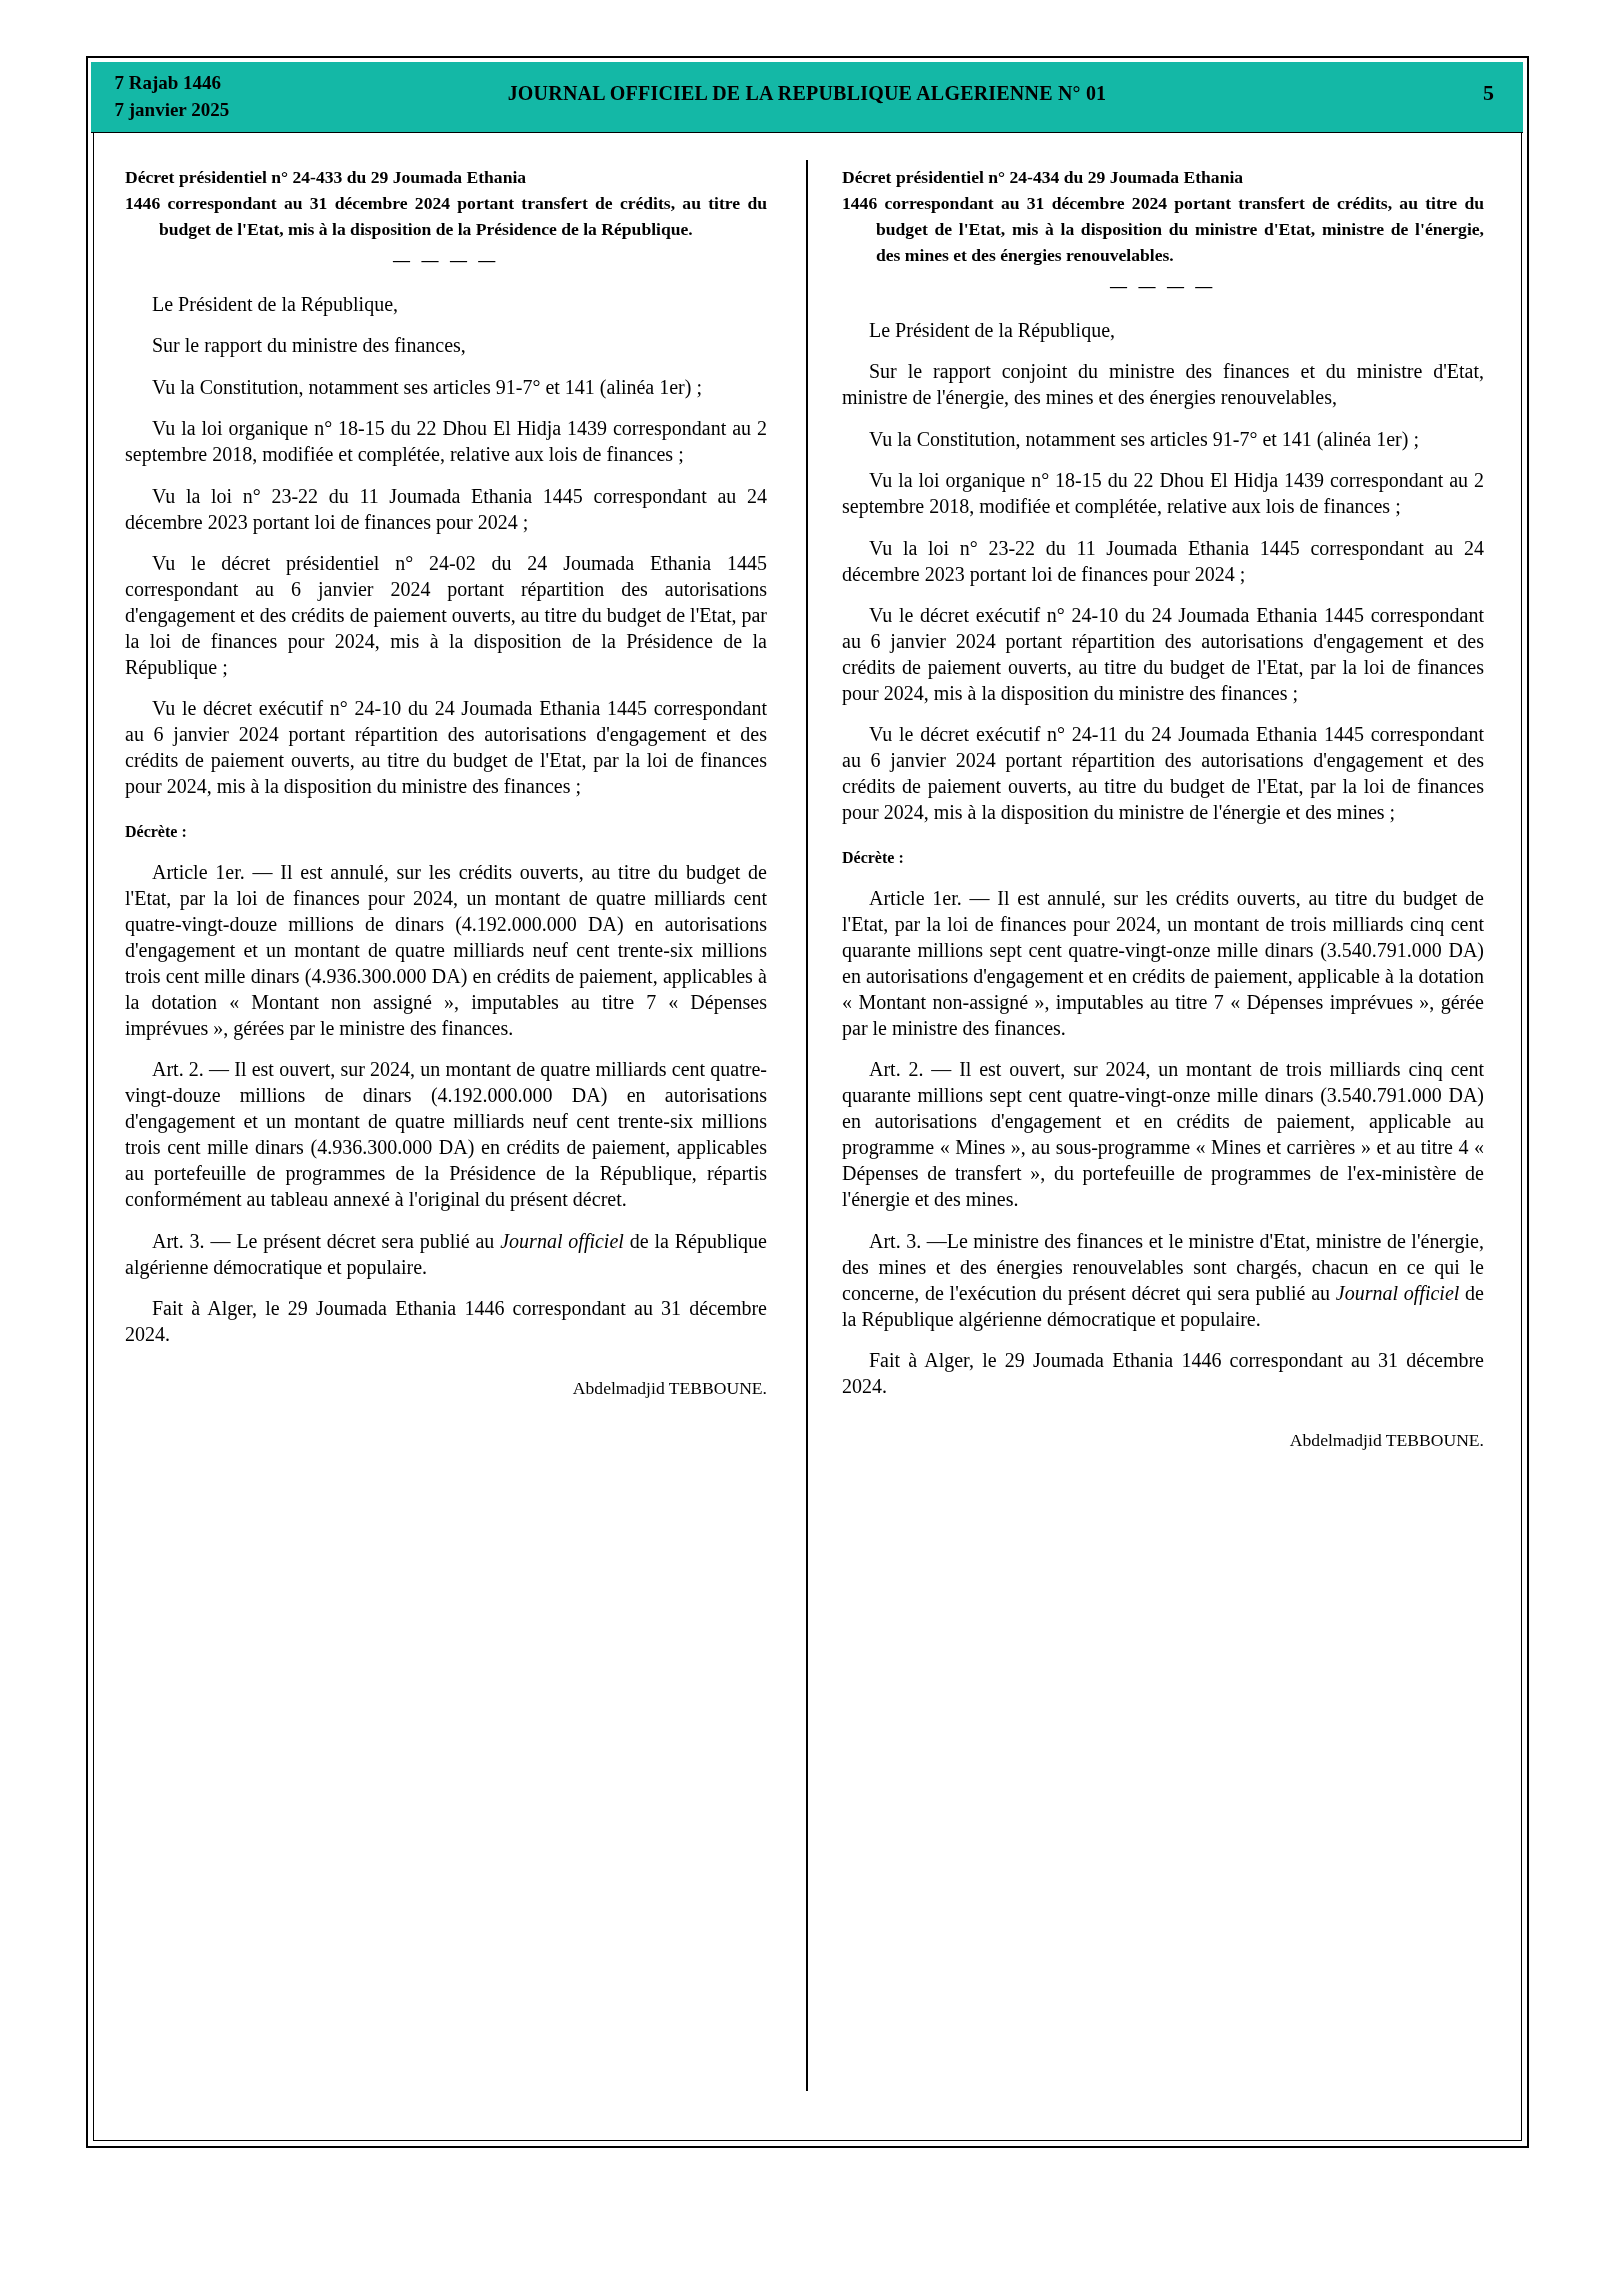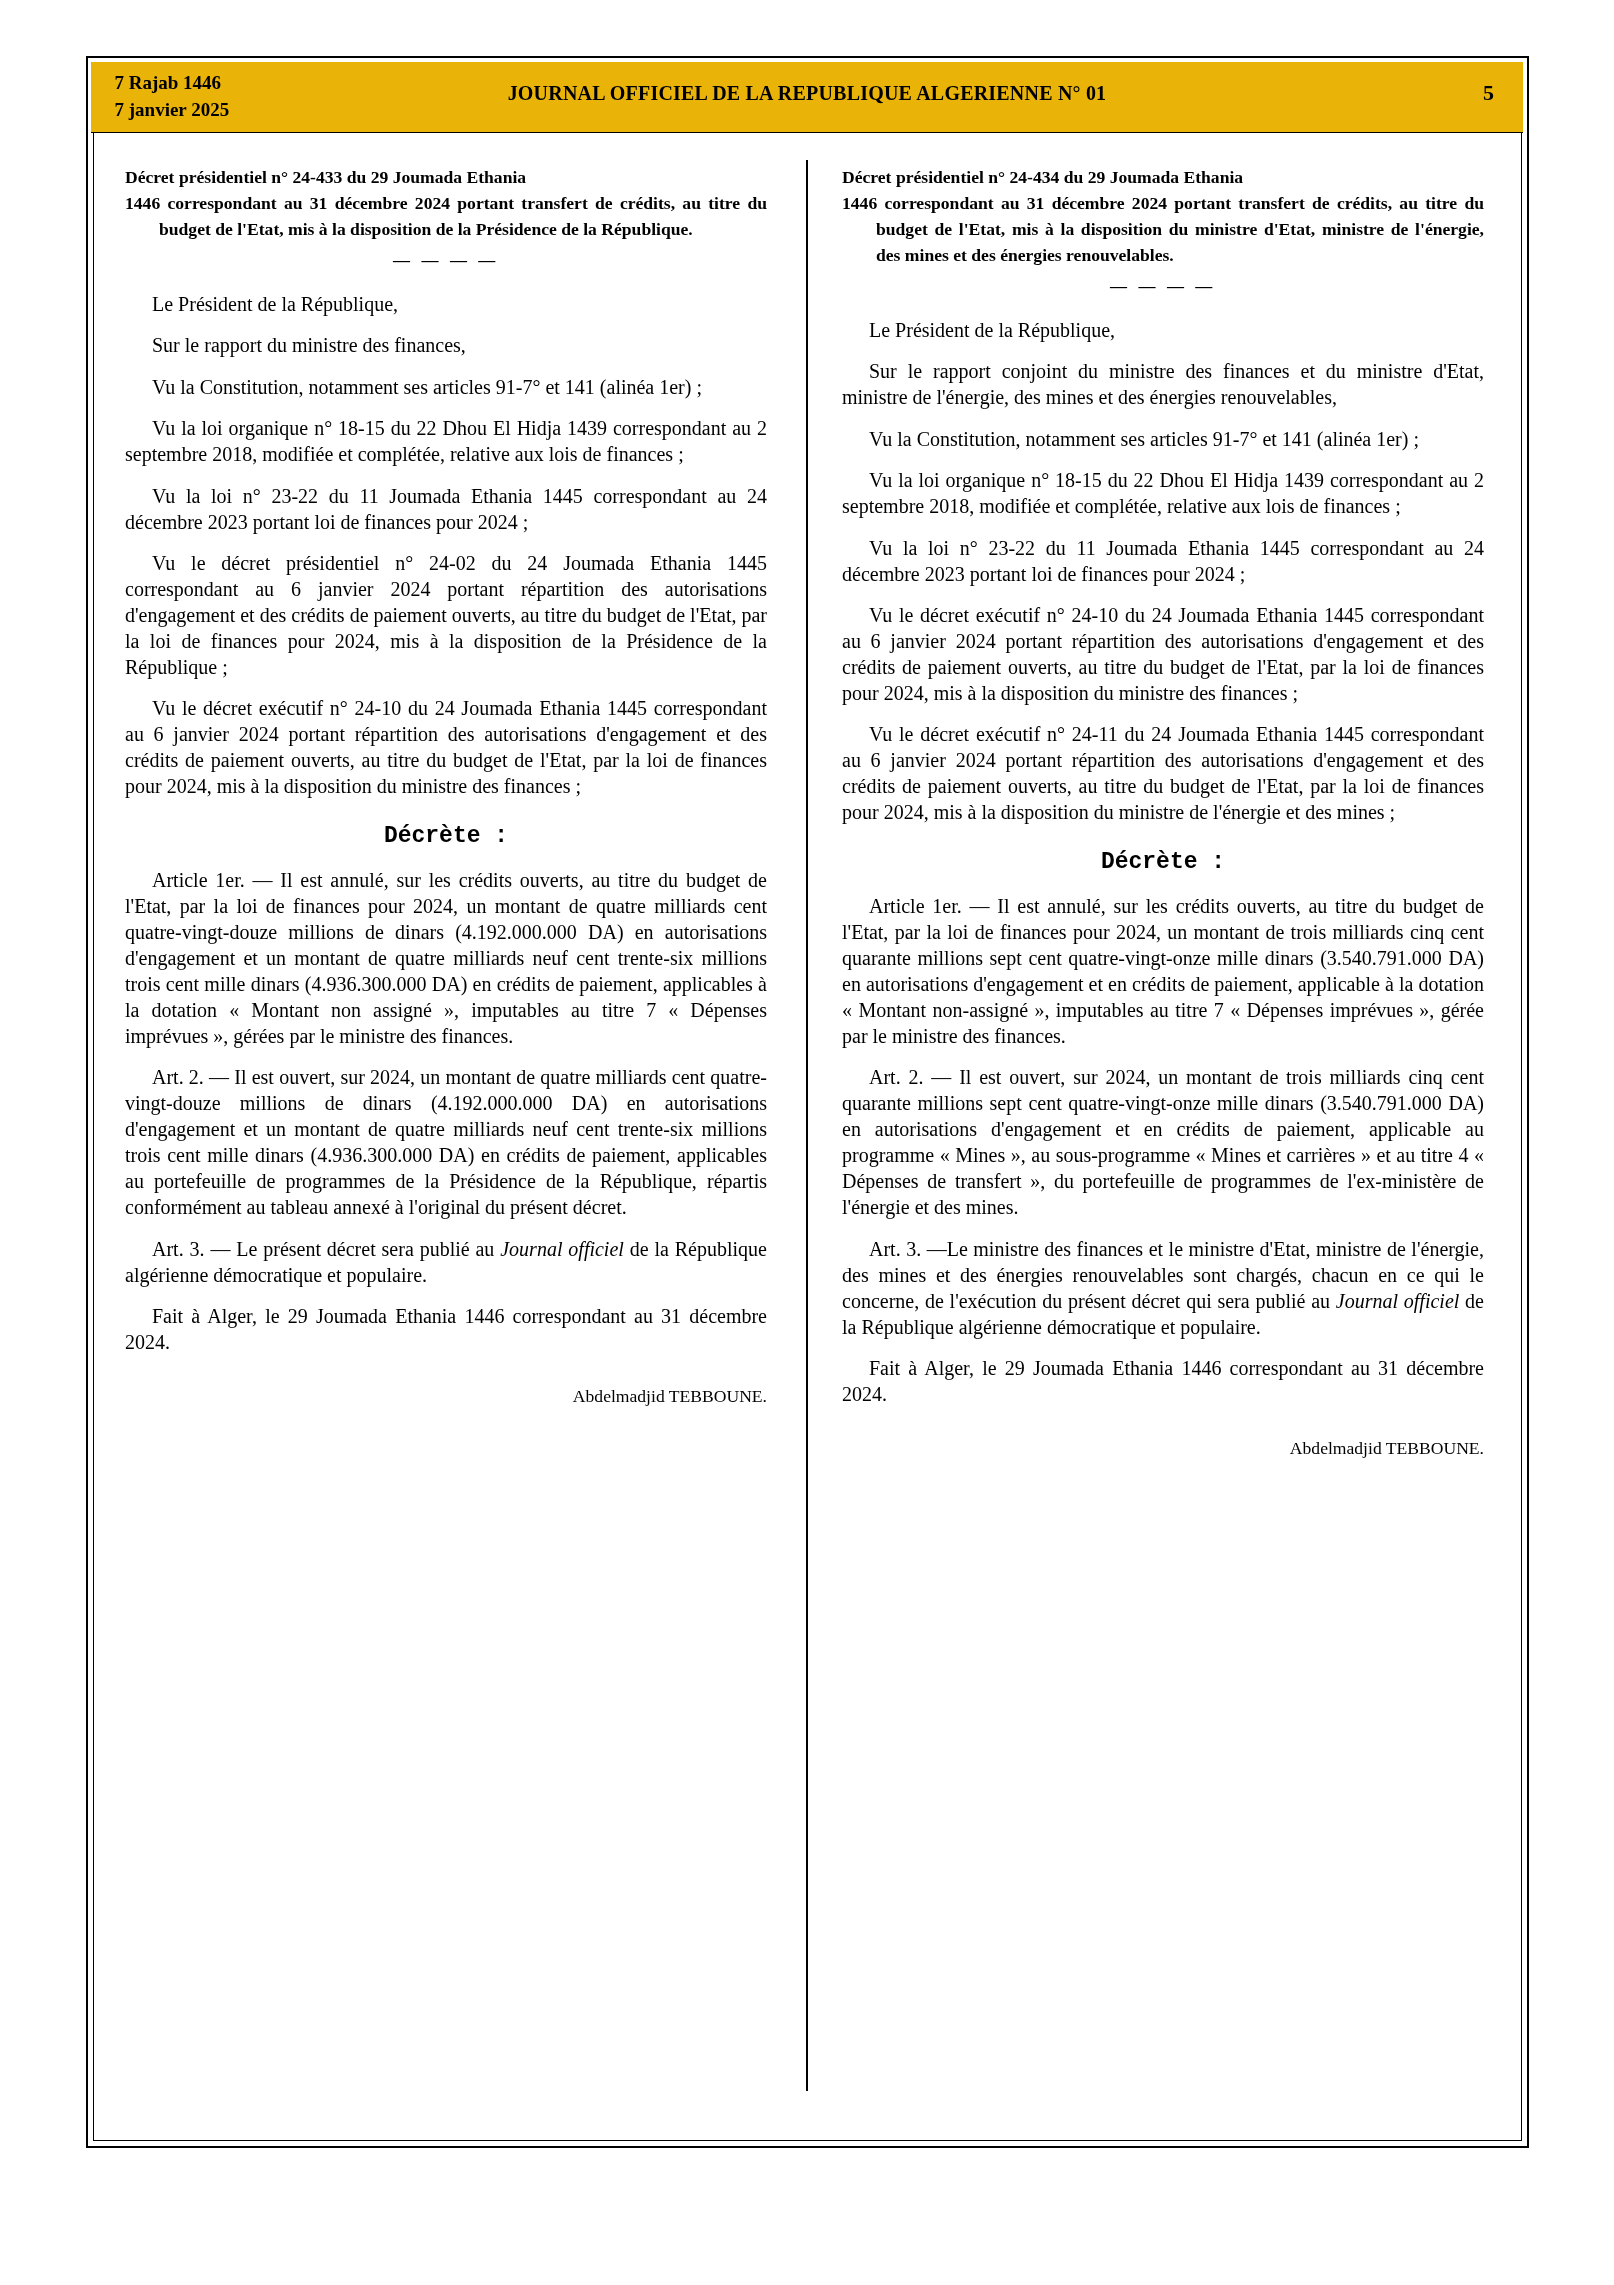--- a/index.html
+++ b/index.html
@@ -44,21 +44,21 @@
     left: 91px;
     top: 62px;
     width: 1432px;
     height: 2082px;
     box-sizing: border-box;
   }
   
   .header {
     position: relative;
     height: 71px;
-    background: #eab308;
+    background: #14b8a6;
     border-bottom: 1.8px solid #000;
     box-sizing: border-box;
   }
   .header .date-block {
     position: absolute;
     left: 23.5px;
     top: 7.2px;
     font-family: "Liberation Serif", serif;
     font-weight: bold;
     font-size: 19px;
@@ -127,23 +127,21 @@
   p.para {
     margin: 0 0 15.4px 0;
     font-size: 20px;
     line-height: 26px;
     text-align: justify;
     text-indent: 27px;
   }
   p.centerhead {
     margin: 23.5px 0 18px 0;
     font-weight: bold;
-    font-size: 23px;
-    text-align: center;
-    font-family: Liberation Mono, monospace;
+    font-size: 16px;
   }
   p.signature {
     margin: 31px 0 0 0;
     font-size: 17.6px;
     text-align: right;
   }
   .it { font-style: italic; }
 </style>
 </head>
 <body>

